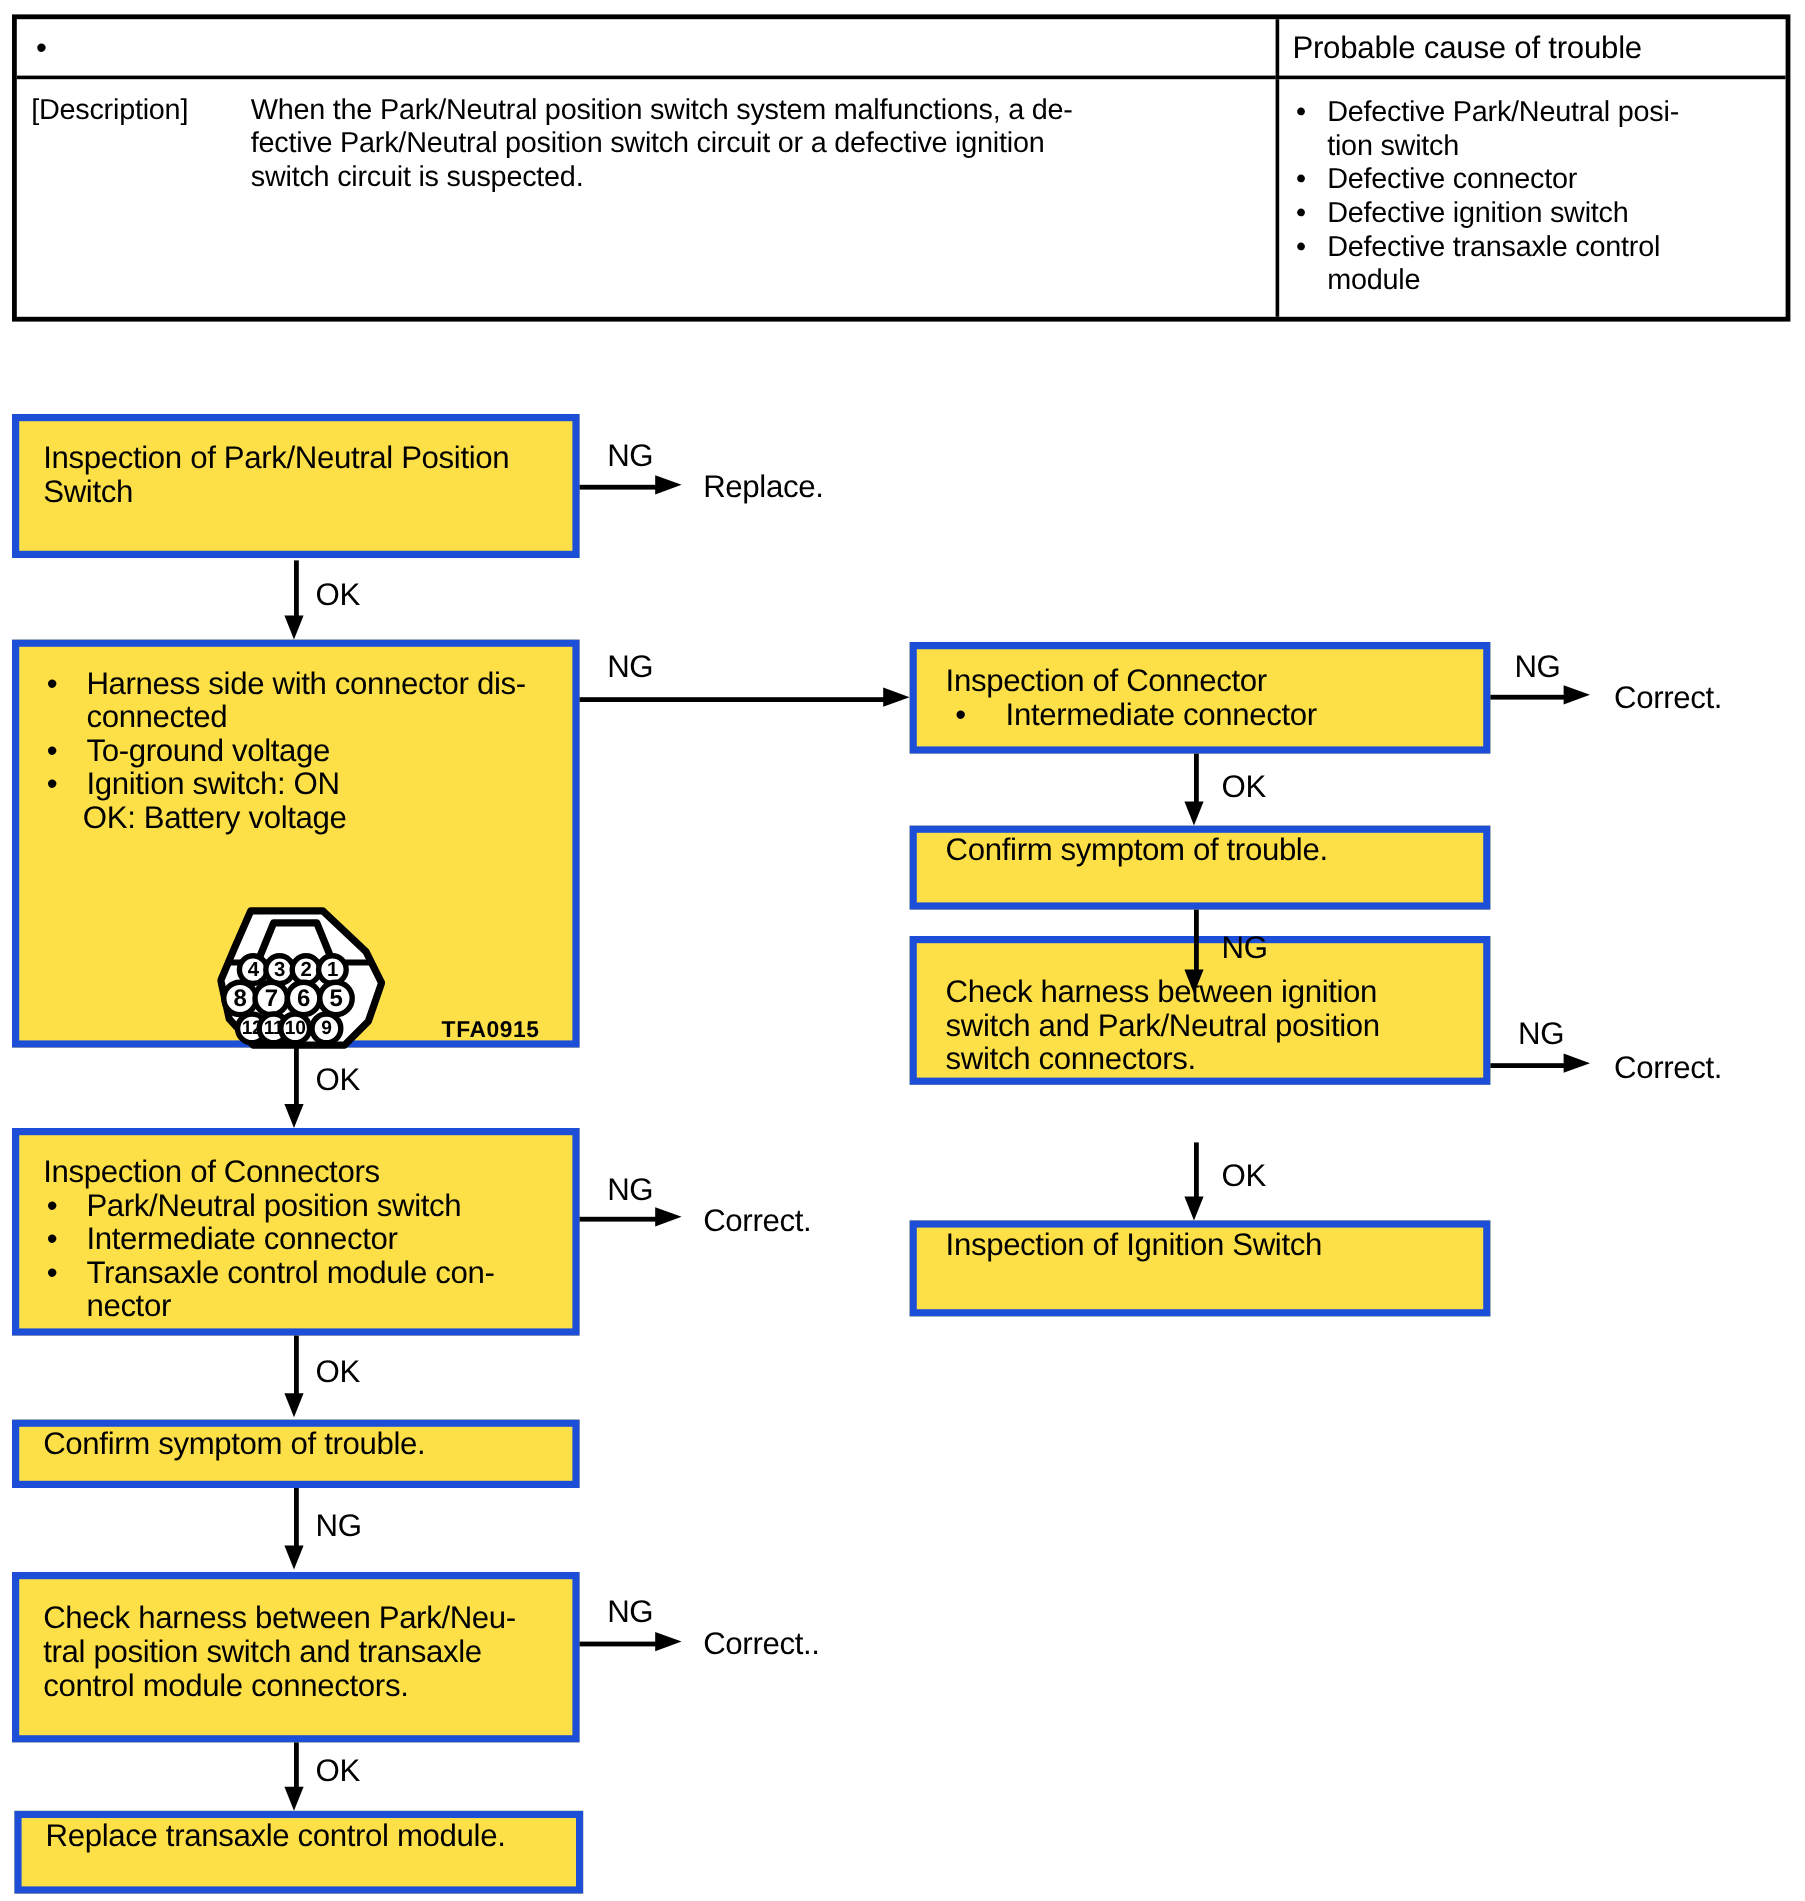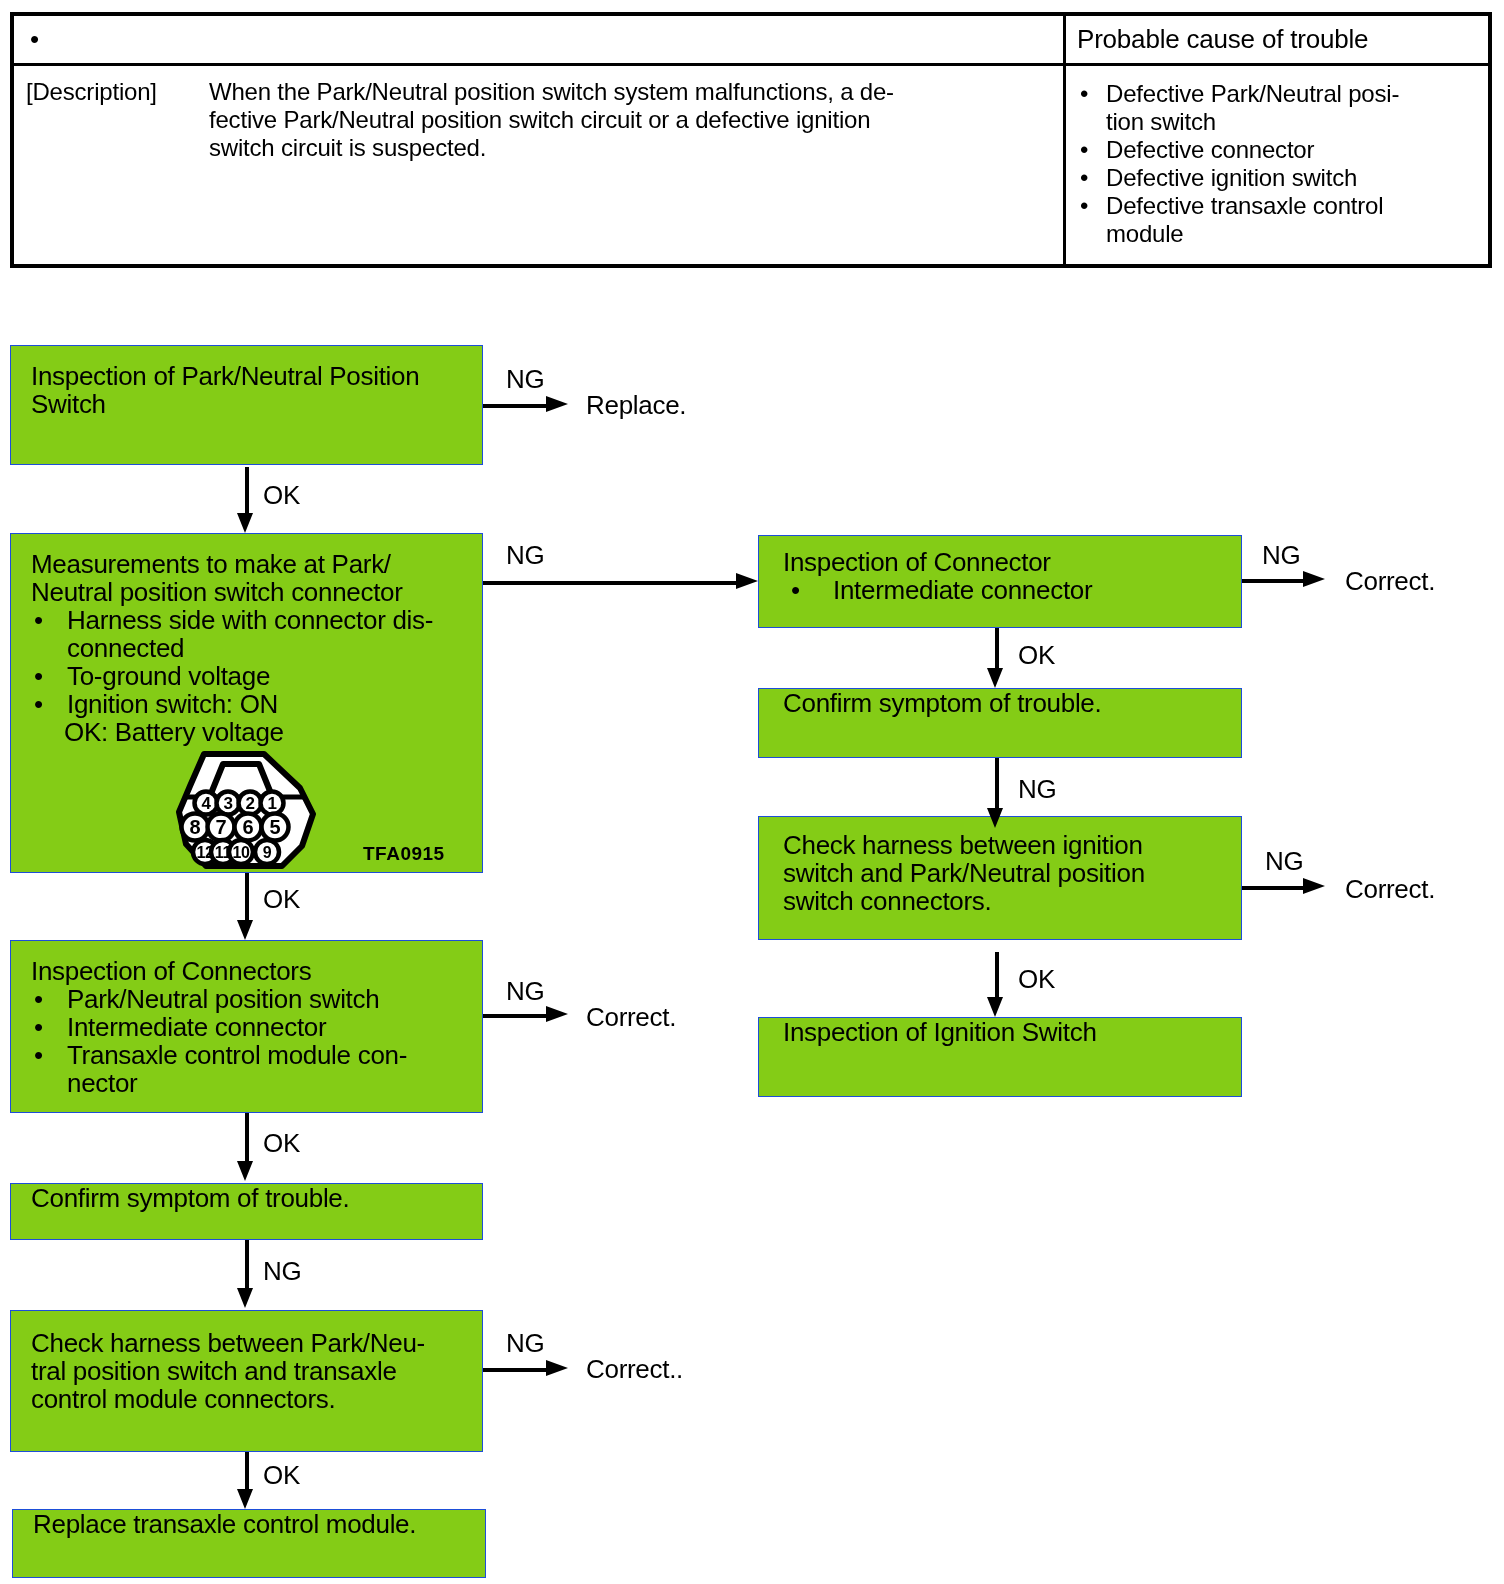--- a/index.html
+++ b/index.html
@@ -20,41 +20,41 @@
   .hdr{border-bottom:3px solid #000;font-size:26px;display:flex;align-items:center;letter-spacing:-0.2px;}
   .hdr-left{padding-left:16px;gap:14px;}
   .hdr-right{padding-left:11px;}
   .body-left{padding:12px 10px 13px 12px;display:flex;font-size:24px;line-height:28px;letter-spacing:-0.2px;}
   .desc-label{flex:0 0 183px;}
   .desc-text{white-space:pre-line;}
   .body-right{padding:14px 6px 0 14px;font-size:24px;line-height:28px;letter-spacing:-0.2px;}
 
   
   .box{
-    position:absolute;border:1px solid #1d4ed8;background:#84cc16;box-sizing:border-box;
+    position:absolute;border:6px solid #1d4ed8;background:#fde047;box-sizing:border-box;
     font-size:26px;line-height:28px;letter-spacing:-0.3px;
   }
   .title{white-space:pre-line;}
   .vcenter{display:flex;align-items:flex-start;}
   .brow{display:flex;}
   .bmark{flex:0 0 33px;padding-left:3px;}
   .bmark-r{flex:0 0 42px;padding-left:8px;}
   .bmark-t{flex:0 0 26px;}
   .btext{white-space:pre-line;flex:1;}
   .note{margin-left:33px;}
 
   #L1{left:10px;top:345px;width:473px;height:120px;padding:16px 8px 0 20px;}
   #L2{left:10px;top:533px;width:473px;height:340px;padding:16px 8px 0 20px;}
   #L3{left:10px;top:940px;width:473px;height:173px;padding:16px 8px 0 20px;}
   #L4{left:10px;top:1183px;width:473px;height:57px;padding-left:20px;}
   #L5{left:10px;top:1310px;width:473px;height:142px;padding:18px 8px 0 20px;}
   #L6{left:12px;top:1509px;width:474px;height:69px;padding-left:20px;}
   #R1{left:758px;top:535px;width:484px;height:93px;padding:12px 8px 0 24px;}
   #R2{left:758px;top:688px;width:484px;height:70px;padding-left:24px;}
-  #R3{left:758px;top:816px;width:484px;height:124px;padding:14px 8px 0 24px;}
+  #R3{left:758px;top:780px;width:484px;height:124px;padding:26px 8px 0 24px;}
   #R4{left:758px;top:1017px;width:484px;height:80px;padding-left:24px;}
 
   
   .connector{position:absolute;left:165px;top:216px;width:140px;height:120px;font-family:"Liberation Sans",sans-serif;}
   .figcode{position:absolute;left:352px;top:306px;font-size:19px;font-weight:bold;letter-spacing:0.5px;}
 
   
   .hline{position:absolute;background:#000;height:4px;}
   .vline{position:absolute;background:#000;width:4px;}
   .arr-r{position:absolute;width:0;height:0;border-left:22px solid #000;border-top:8px solid transparent;border-bottom:8px solid transparent;}
@@ -100,22 +100,20 @@
       </div>
     </div>
   </div>
 
   <div class="box" id="L1">
     <div class="title">Inspection of Park/Neutral Position
 Switch</div>
   </div>
 
   <div class="box" id="L2">
-    <div class="title">Measurements to make at Park/
-Neutral position switch connector</div>
     <div class="brow">
       <span class="bmark">•</span>
       <span class="btext">Harness side with connector dis-
 connected</span>
     </div>
     <div class="brow">
       <span class="bmark">•</span>
       <span class="btext">To-ground voltage</span>
     </div>
     <div class="brow">

